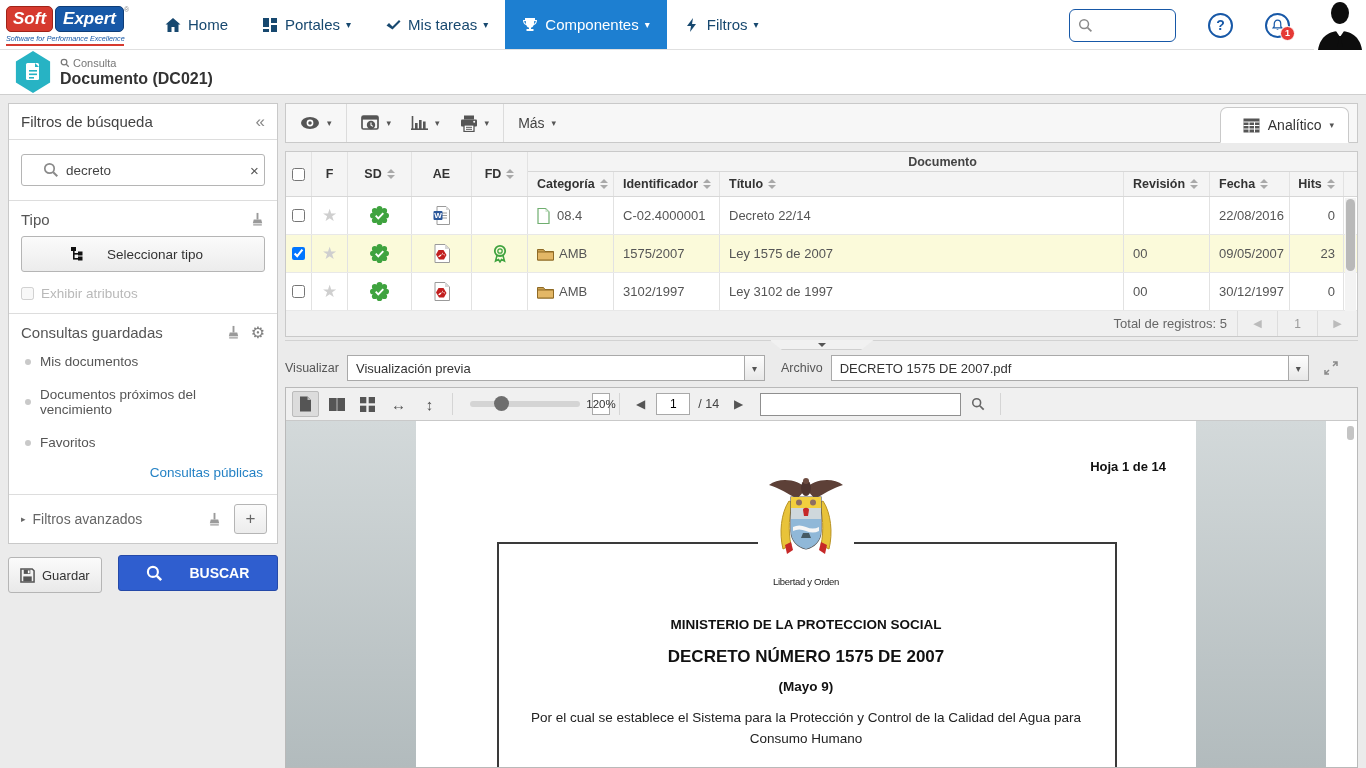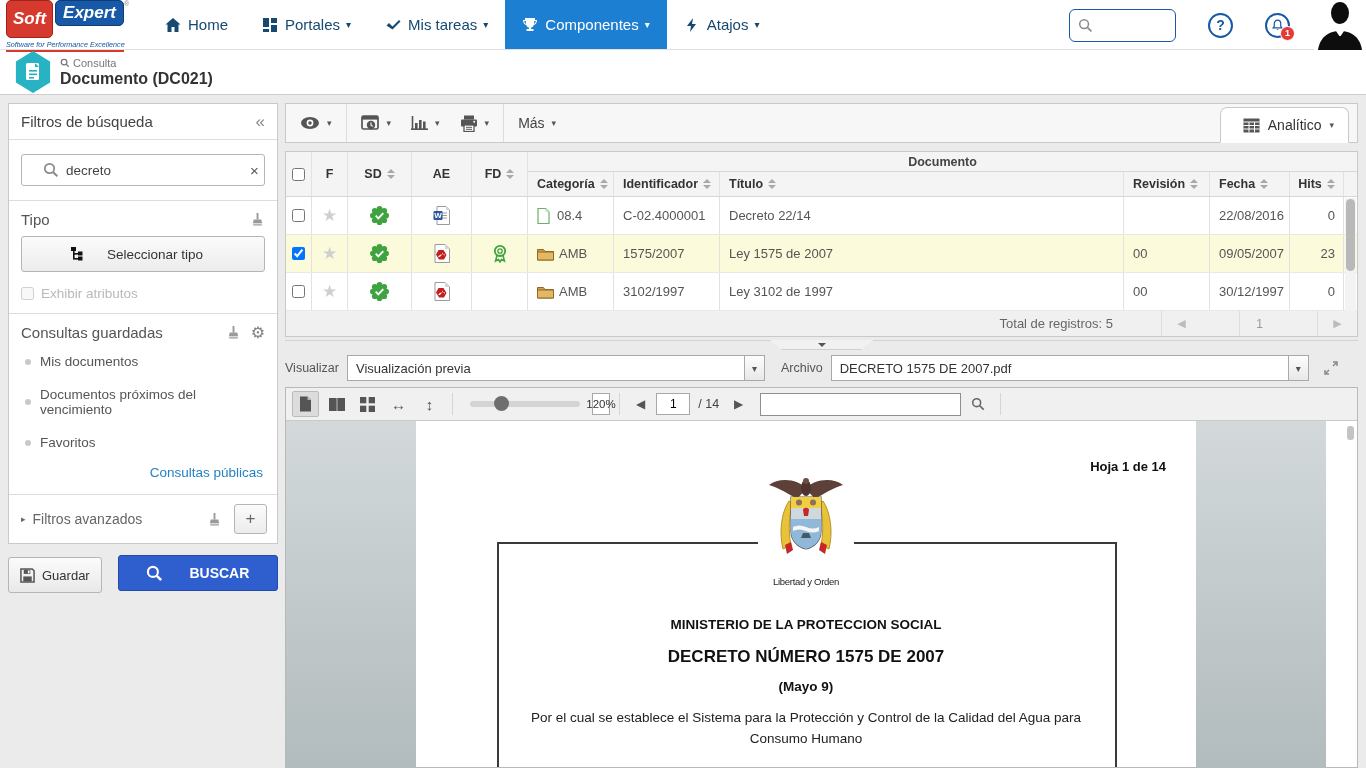--- a/index.html
+++ b/index.html
@@ -4,21 +4,21 @@
 <style>
   * { margin:0; padding:0; box-sizing:border-box; }
   html,body { width:1366px; height:768px; overflow:hidden;
     font-family:"Liberation Sans", sans-serif; background:#ebebeb; }
   svg { display:block; }
 
   
   .topnav { height:50px; background:#fff; display:flex; align-items:stretch; position:relative; border-bottom:1px solid #e0e0e0;}
   .logo { width:130px; padding:4px 6px 2px 6px; display:flex; flex-direction:column; justify-content:center; }
   .logo-row { display:flex; align-items:flex-start; }
-  .logo-soft { background:#d63a2f; color:#fff; font-weight:bold; font-style:italic; font-size:17px; padding:8px 6px; border-radius:5px; border:1px solid #a02318;}
+  .logo-soft { background:#d63a2f; color:#fff; font-weight:bold; font-style:italic; font-size:17px; padding:2px 6px; border-radius:5px; border:1px solid #a02318;}
   .logo-expert { background:#1758a7; color:#fff; font-weight:bold; font-style:italic; font-size:17px; padding:2px 7px; border-radius:5px; margin-left:2px; border:1px solid #0e3d77;}
   .logo-reg { font-size:7px; color:#888; }
   .logo-tag { font-size:7.2px; color:#1758a7; font-style:italic; margin-top:2px; border-bottom:2px solid #d63a2f; padding-bottom:1px; white-space:nowrap;}
   .nav-items { display:flex; align-items:stretch; margin-left:18px; }
   .nav-item { display:flex; align-items:center; gap:7px; padding:0 17px; font-size:15px; color:#17486f; cursor:pointer; }
   .nav-item .caret { font-size:10px; color:#17486f; margin-left:-1px;}
   .nav-item.active { background:#1d7fd1; color:#fff; }
   .nav-item.active .caret { color:#fff; }
   .nav-icon svg { width:16px; height:16px; }
   .nav-right { position:absolute; right:0; top:0; height:50px; display:flex; align-items:center; }
@@ -92,21 +92,21 @@
   .ghead .rightwrap { flex:1; display:flex; flex-direction:column; min-width:0;}
   .grp-row { height:20px; border-bottom:1px solid #d7d7d7; display:flex; align-items:center; justify-content:center; font-weight:bold; color:#444;}
   .cols-row { flex:1; display:flex; }
   .sort { display:inline-flex; flex-direction:column; gap:2px; margin-left:5px;}
   .sort i { width:0; height:0; border-left:4px solid transparent; border-right:4px solid transparent; display:block;}
   .sort .up { border-bottom:4px solid #a9a9a9; }
   .sort .dn { border-top:4px solid #a9a9a9; }
   .trow { display:flex; height:38px; border-bottom:1px solid #e8e8e8; font-size:13px; color:#555; background:#fff;}
   .trow.sel { background:#fbfada; }
   .star { font-size:17px; color:#cfcfcf; cursor:pointer; }
-  .tfoot { height:25px; background:#f0f0f0; display:flex; align-items:center; justify-content:flex-end; font-size:13px; color:#666;gap:38px;}
+  .tfoot { height:25px; background:#f0f0f0; display:flex; align-items:center; justify-content:flex-end; font-size:13px; color:#666;}
   .tfoot .total { margin-right:10px; }
   .pg-btn { width:40px; height:100%; border-left:1px solid #ddd; display:flex; align-items:center; justify-content:center; color:#bbb; font-size:11px;}
   .pg-btn.num { color:#999; font-size:12px; }
   .vscroll { position:absolute; right:1px; top:46px; width:11px; height:113px; background:#f3f3f3;}
   .vscroll .thumb { width:9px; margin:1px; height:72px; background:#b9b9b9; border-radius:5px;}
 
   
   .splitter { height:11px; position:relative; margin-top:3px; }
   .splitter .line { position:absolute; top:0; left:0; right:0; height:1px; background:#d2d2d2;}
   .split-handle { position:absolute; left:50%; transform:translateX(-50%); top:0; width:104px; height:10px; background:#f1f1f1; border:1px solid #cfcfcf; border-top:none; clip-path:polygon(0 0,100% 0,88% 100%,12% 100%); display:flex; align-items:center; justify-content:center; cursor:pointer;}
@@ -200,21 +200,21 @@
       </span>
       <span>Componentes</span>
       <span class="caret">▾</span>
     </div>
     <div class="nav-item">
       <span class="nav-icon">
         <svg viewBox="0 0 16 16">
             <path d="M9 1L3 9h4l-1 6 6-8H8z" fill="#17486f"></path>
           </svg>
       </span>
-      <span>Atajos</span>
+      <span>Filtros</span>
       <span class="caret">▾</span>
     </div>
   </div>
   <div class="nav-right">
     <div class="nav-search">
       <span>
         <svg width="15" height="15" viewBox="0 0 16 16">
             <circle cx="6.5" cy="6.5" r="4.7" fill="none" stroke="#8a8a8a" stroke-width="1.6"></circle>
             <line x1="10.2" y1="10.2" x2="14.3" y2="14.3" stroke="#8a8a8a" stroke-width="1.8"></line>
           </svg>

